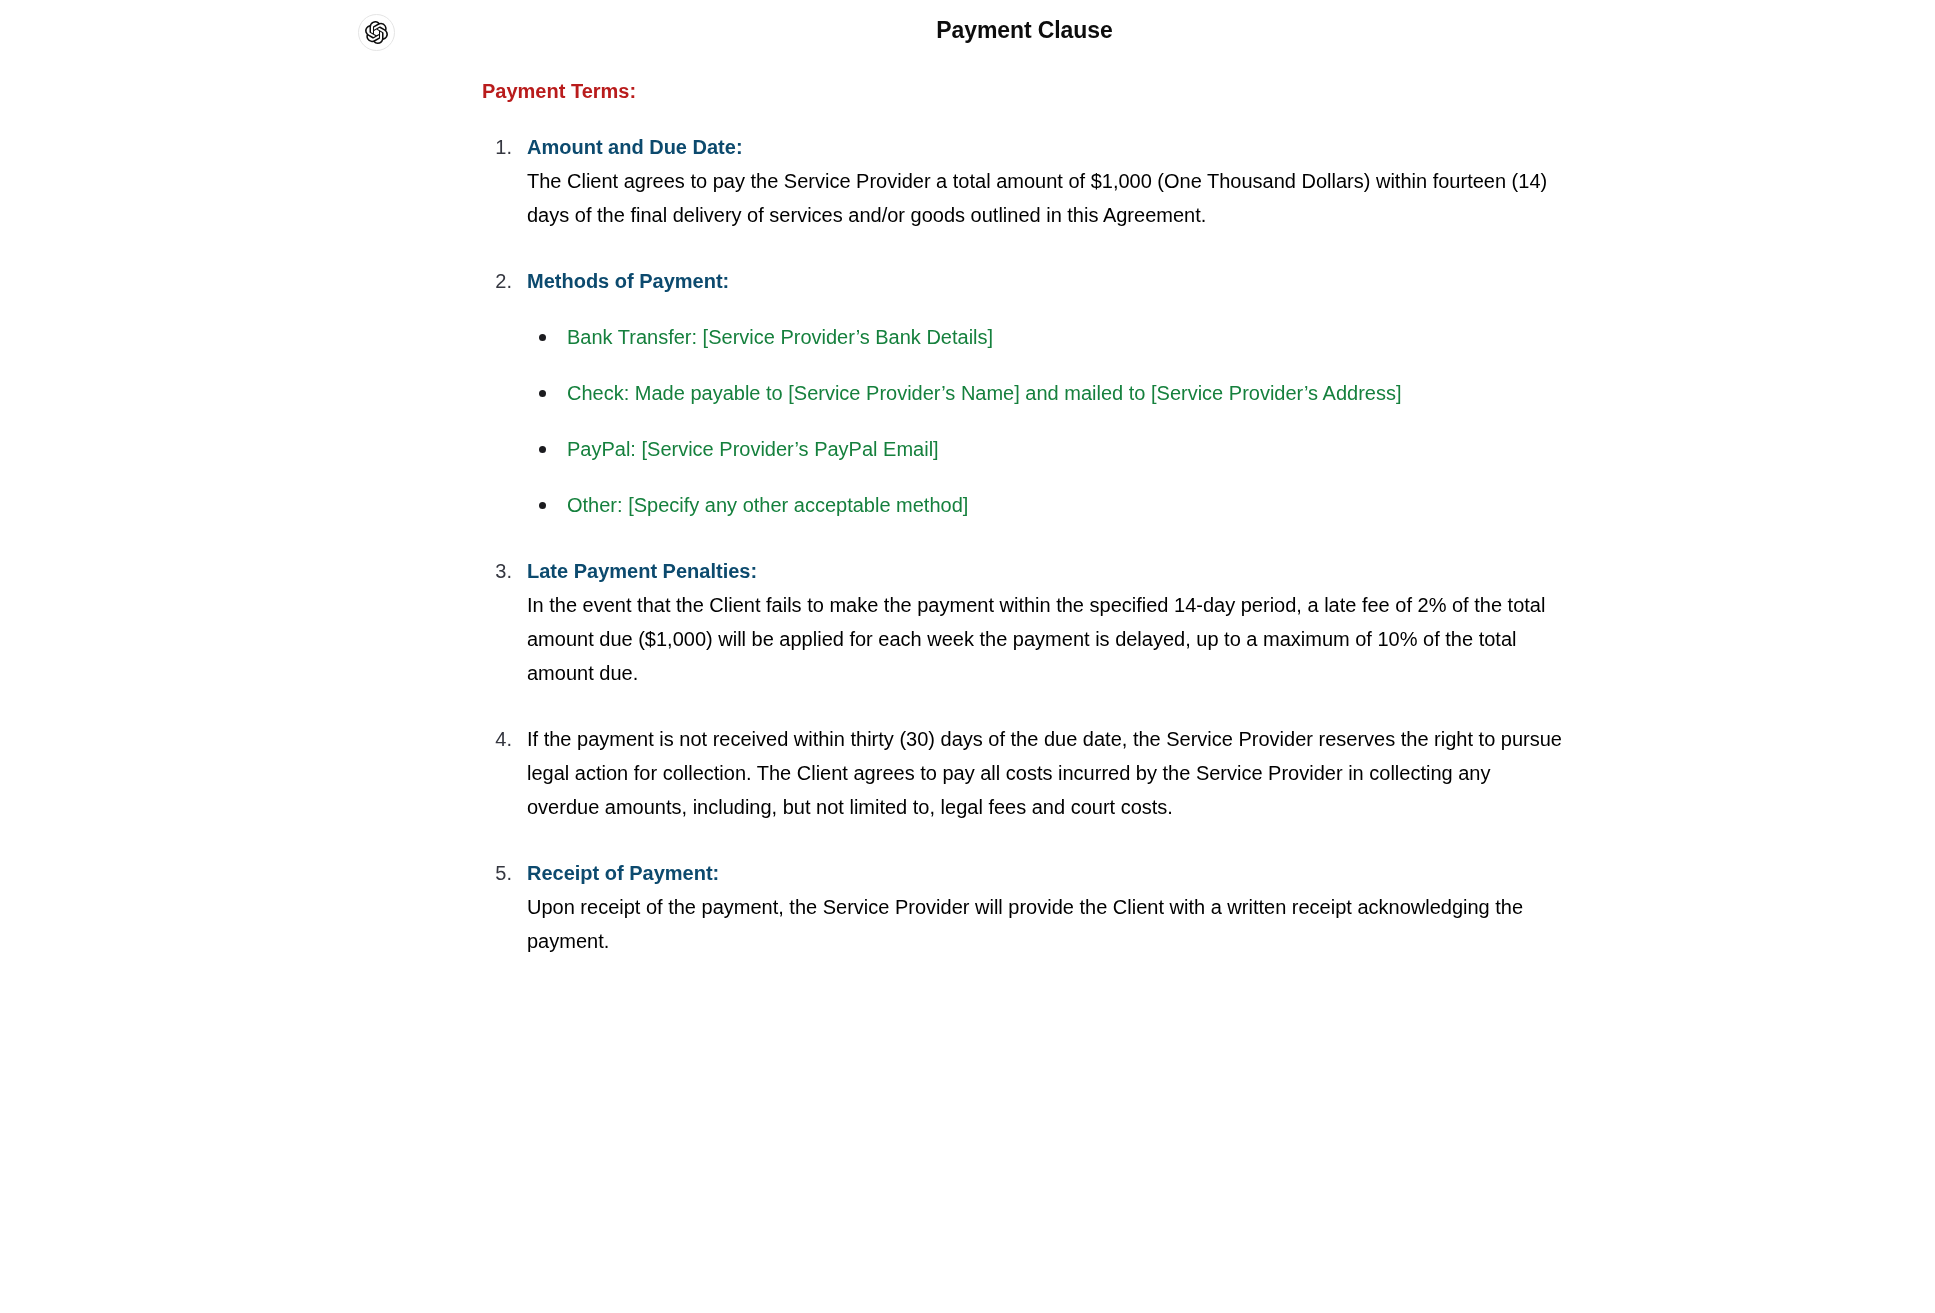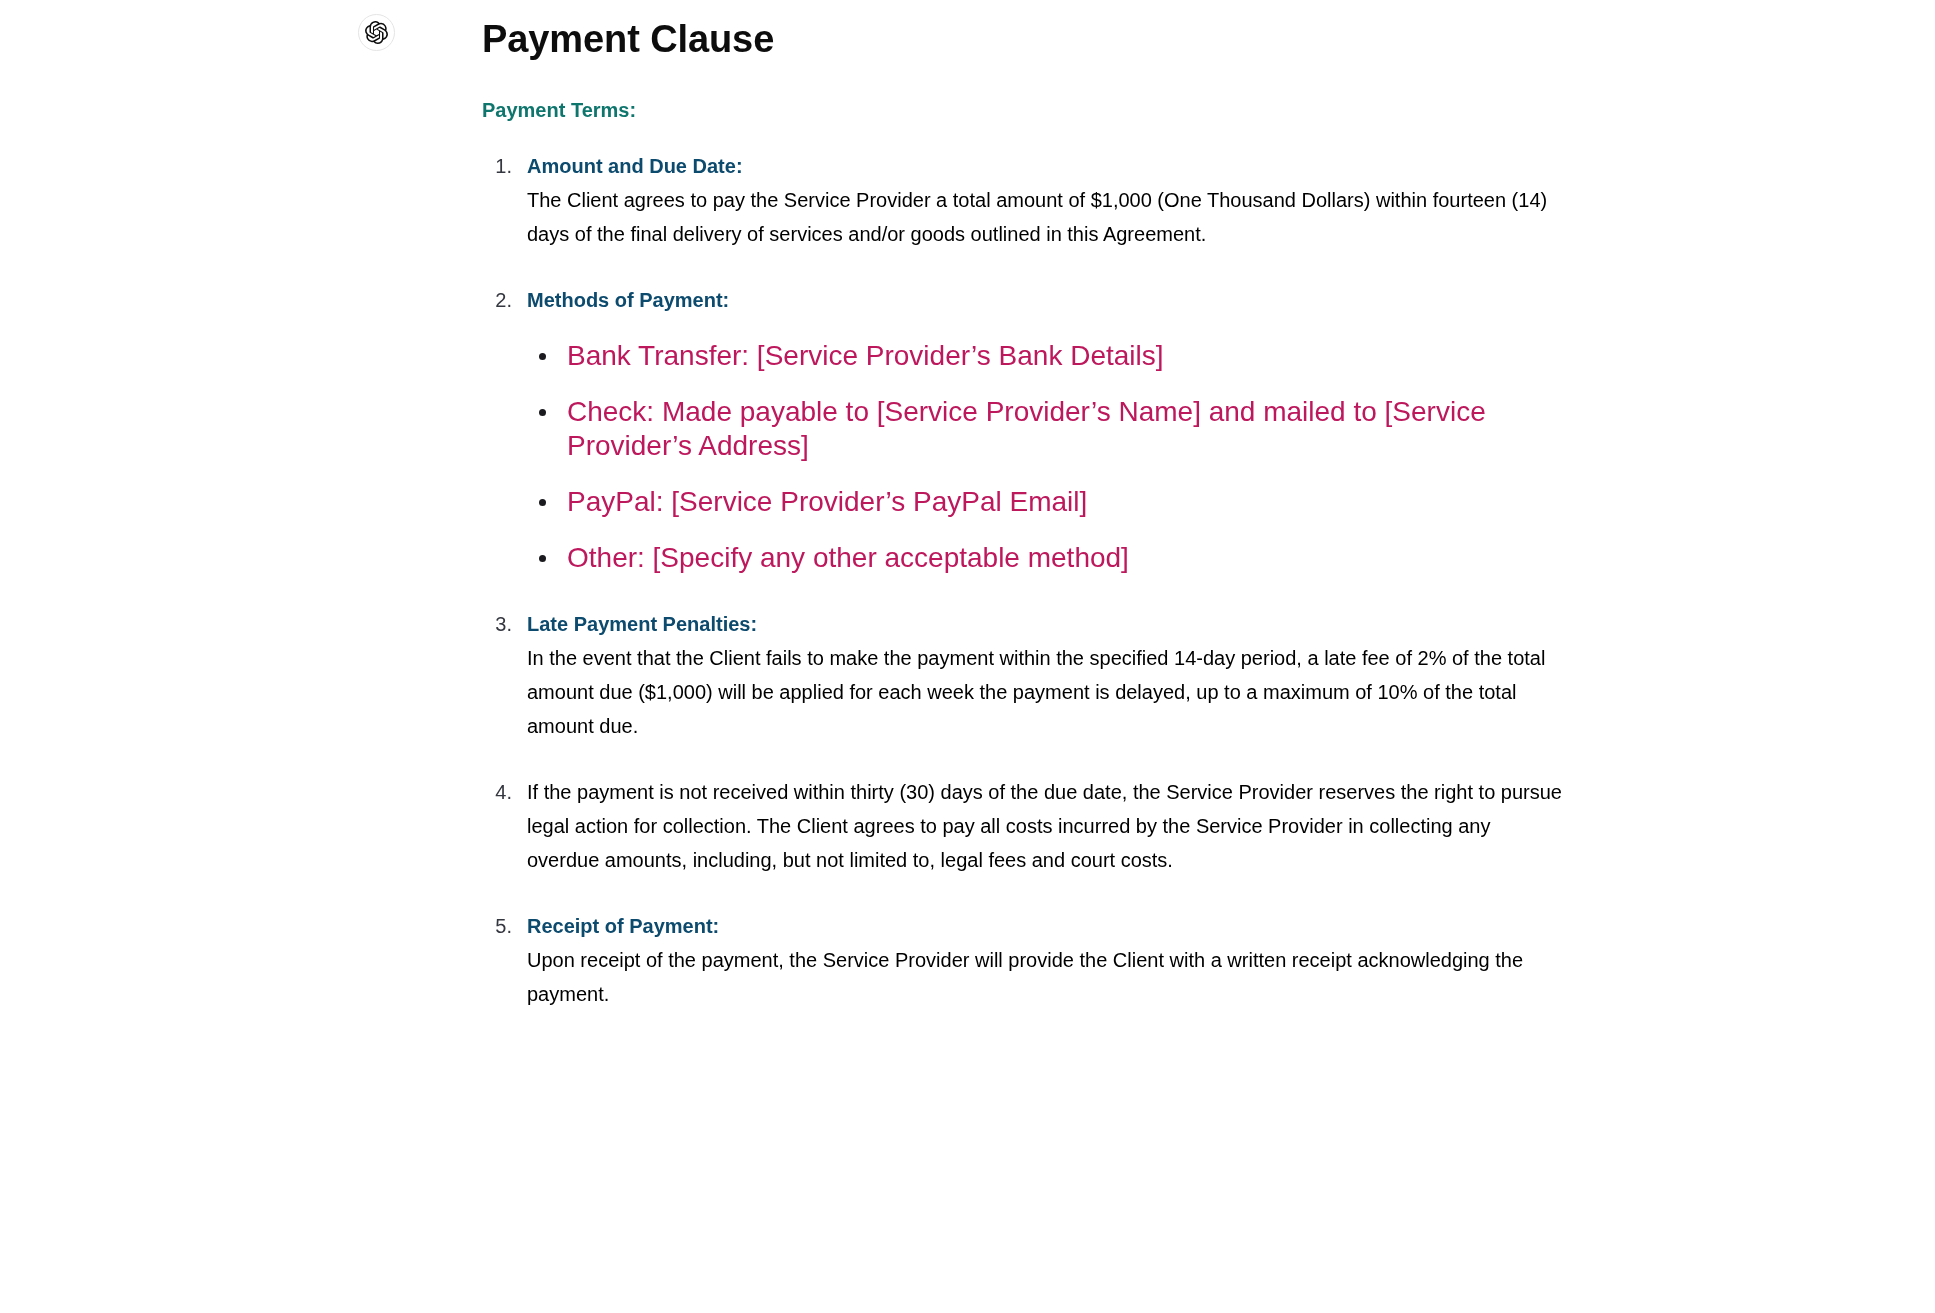--- a/index.html
+++ b/index.html
@@ -60,33 +60,34 @@
     padding-left: 87px;
     box-sizing: border-box;
   }
 
   .assistant-body {
     width: 1085px;
     color: #353740;
   }
 
   h1.title {
-    font-size: 38px;
+    font-size: 23px;
     line-height: 1.25;
     font-weight: 700;
     color: #0d0d0d;
     margin: 16px 0 0 0;
     letter-spacing: -0.1px;
+    text-align: center;
   }
 
   p.lead {
     font-size: 20px;
     line-height: 1.65;
     font-weight: 700;
-    color: #0f766e;
+    color: #b91c1c;
     margin: 30px 0 0 0;
   }
 
   ol.numbered {
     list-style: none;
     margin: 22px 0 0 0;
     padding: 0;
   }
 
   ol.numbered > li.num-item {
@@ -129,23 +130,23 @@
   ul.bullets {
     list-style: none;
     margin: 22px 0 0 0;
     padding: 0;
   }
 
   ul.bullets > li.bullet-item {
     position: relative;
     padding-left: 40px;
     margin-top: 22px;
-    font-size: 28px;
-    line-height: 34px;
-    color: #be185d;
+    font-size: 20px;
+    line-height: 34px;
+    color: #15803d;
   }
   ul.bullets > li.bullet-item:first-child { margin-top: 0; }
 
   ul.bullets > li.bullet-item::before {
     content: "";
     position: absolute;
     left: 12px;
     top: 14px;
     width: 7px;
     height: 7px;

